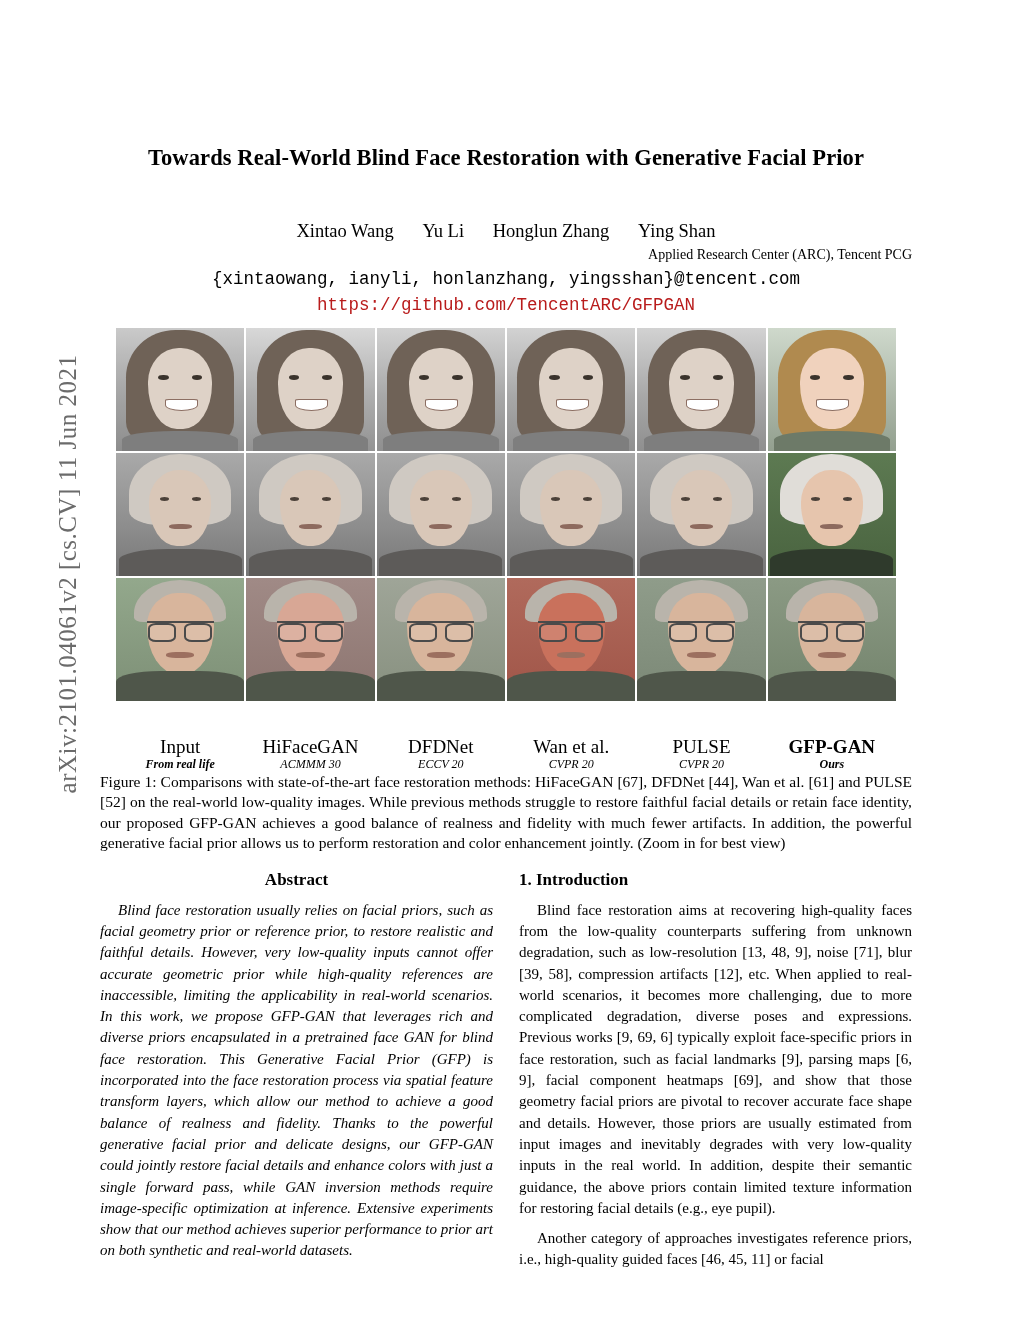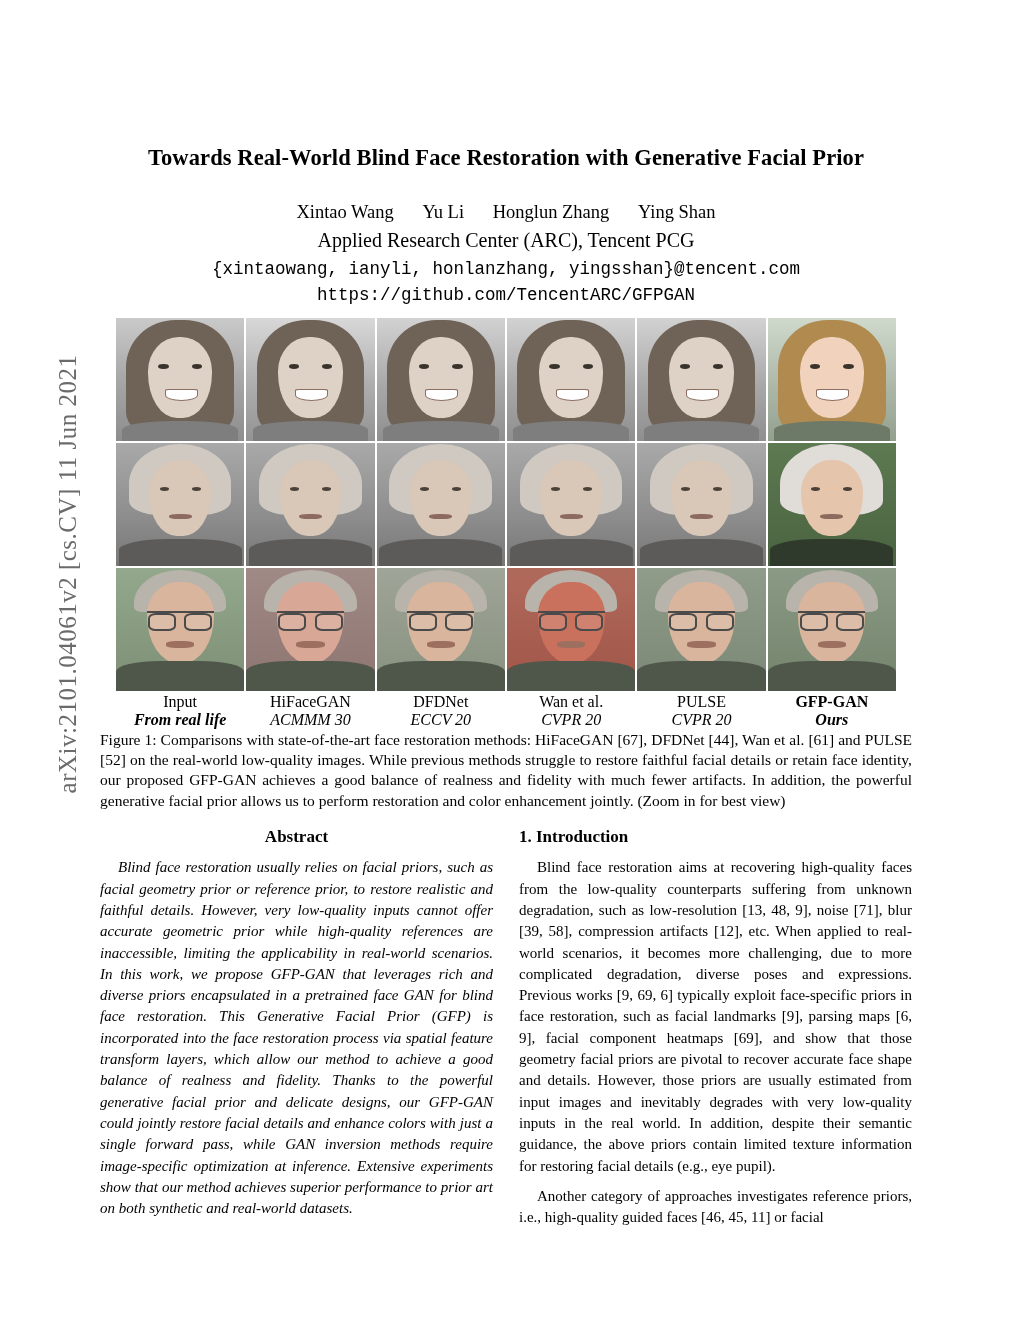--- a/index.html
+++ b/index.html
@@ -43,36 +43,36 @@
 
   .title {
     margin-top: 133px;
     text-align: center;
     font-size: 22.5px;
     font-weight: bold;
     letter-spacing: 0.1px;
   }
 
   .authors {
-    margin-top: 28px;
+    margin-top: 47px;
     text-align: center;
     font-size: 18.5px;
     line-height: 1.45;
   }
   .authors .names span { margin: 0 12px; }
-  .affil { font-size: 20px; }
+  .affil { font-size: 14px; text-align: right; }
   .email {
     font-family: "Liberation Mono", monospace;
     font-size: 17.5px;
     margin-top: 2px;
   }
   .url {
     font-family: "Liberation Mono", monospace;
     font-size: 17.5px;
-    color: #000000;
+    color: #b91c1c;
     margin-top: 1px;
   }
 
   
   .figure {
     margin-top: 9px;
     width: 100%;
   }
   .grid {
     display: grid;
@@ -151,22 +151,22 @@
   .r3.c6 .bg { background:linear-gradient(180deg,#8b9a84 0%,#73836c 100%); }
 
   .caption-row {
     width: 780px;
     margin: 2px auto 0;
     display: grid;
     grid-template-columns: repeat(6, 1fr);
     gap: 2px;
     text-align: center;
   }
-  .cap-main { font-size: 16px; line-height: 1.15; }
-  .cap-sub { font-size: 16px; font-style: italic; line-height: 1.1; }
+  .cap-main { font-size: 19px; line-height: 1.15; margin-top: 33px; }
+  .cap-sub { font-size: 12px; font-style: italic; line-height: 1.1; }
   .cap-main.bold { font-weight: bold; }
   .cap-sub.bold-it { font-weight: bold; font-style: italic; }
   .cap-sub.sc { font-variant: small-caps; font-style: italic; }
 
   .fig-caption {
     width: 812px;
     margin: 1px auto 0;
     font-size: 15.5px;
     line-height: 1.32;
     text-align: justify;

